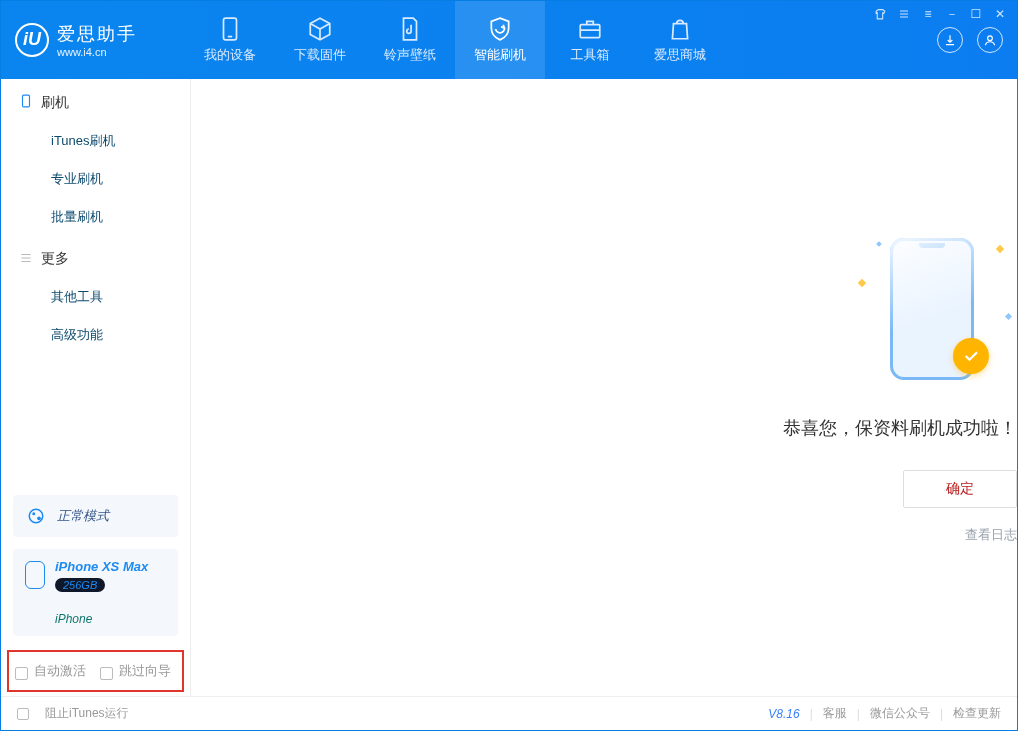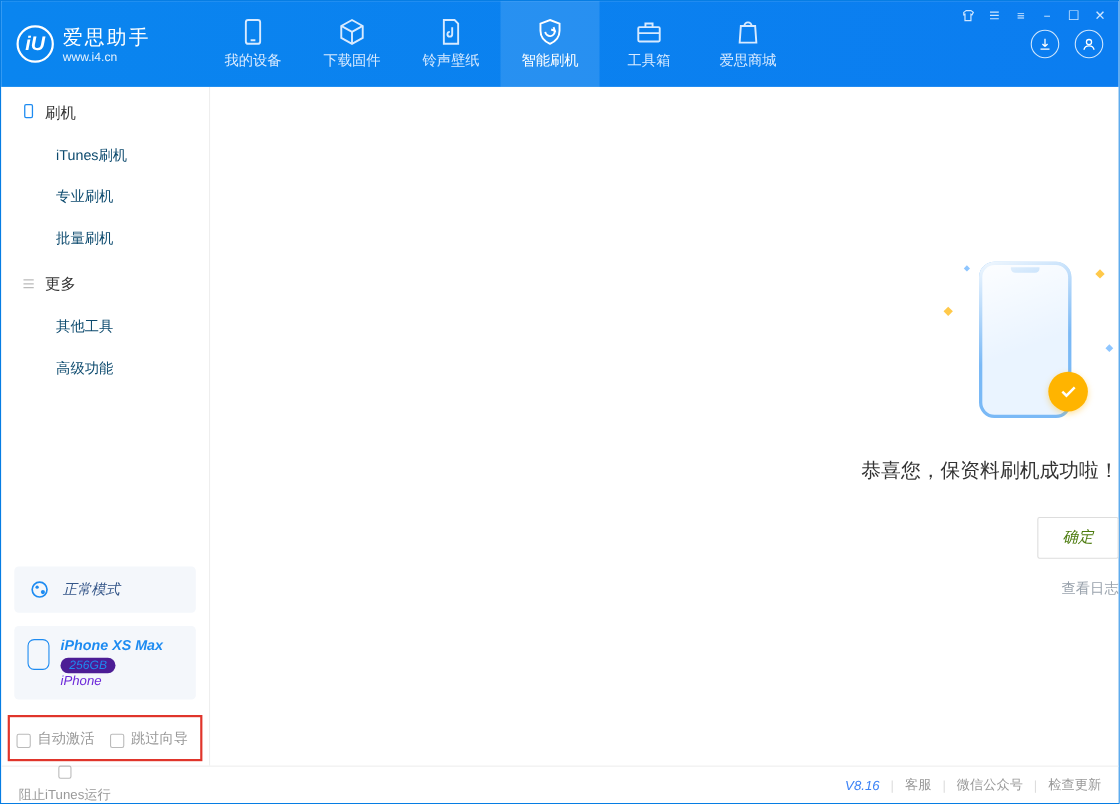--- a/index.html
+++ b/index.html
@@ -32,50 +32,50 @@
 .sb-item { padding:10px 0 10px 50px; font-size:13px; color:#0c4a6e; cursor:pointer; }
 .sb-item.active { color:#1d8bf1; }
 .sb-spacer { flex:1; }
 
 .mode-card, .device-card { margin:6px 12px; background:#f4f7fb; border-radius:4px; padding:10px 12px; display:flex; gap:10px; align-items:center;font-style:italic; }
 .mode-card .ic, .device-card .ic { width:22px; height:22px; border-radius:50%; display:flex; align-items:center; justify-content:center; color:#1d8bf1; }
 .mode-card { color:#358; font-size:13px; }
 .device-card { flex-direction:row; align-items:flex-start; }
 .device-card .ic { border:1.5px solid #1d8bf1; border-radius:6px; width:20px; height:28px; position:relative; margin-top:2px; }
 .device-info .dname { font-weight:600; color:#1d8bf1; font-size:13px; }
-.device-info .badge { display:inline-block; background:#4c1d95; color:#1d8bf1; font-size:11px; padding:1px 8px; border-radius:9px; margin-top:4px; }
-.device-info .sub { color:#6d28d9; font-size:12px; margin-top:0; }
+.device-info .badge { display:inline-block; background:#0f172a; color:#1d8bf1; font-size:11px; padding:1px 8px; border-radius:9px; margin-top:4px; }
+.device-info .sub { color:#0f766e; font-size:12px; margin-top:20px; }
 
 .sb-options { border:2px solid #e0352b; margin:8px 6px 4px; padding:10px 6px; display:flex; gap:14px; align-items:center; }
 .sb-check { display:flex; align-items:flex-end; gap:6px; color:#999; font-size:13px; cursor:pointer; }
 .sb-check .box { width:13px; height:13px; border:1px solid #bbb; border-radius:2px; }
 
 
 .main { flex:1; position:relative; display:flex; flex-direction:column; align-items:flex-end; justify-content:center; }
 .phone-illus { position:relative; width:170px; height:160px; margin-bottom:24px; }
 .phone-body { position:absolute; left:50%; top:6px; transform:translateX(-50%); width:84px; height:142px; border:3px solid #7ab9f6; border-radius:14px; background:#eaf4ff; }
 .phone-notch { position:absolute; top:2px; left:50%; transform:translateX(-50%); width:26px; height:5px; background:#7ab9f6; border-radius:0 0 4px 4px; }
 .phone-shine { position:absolute; left:50%; top:6px; transform:translateX(-50%); width:84px; height:142px; border-radius:14px; background:linear-gradient(160deg, rgba(255,255,255,.9) 0%, rgba(255,255,255,0) 55%); }
 .phone-check { position:absolute; right:28px; bottom:18px; width:36px; height:36px; background:#ffb400; border-radius:50%; display:flex; align-items:center; justify-content:center; color:#fff; font-size:18px; box-shadow:0 2px 6px rgba(255,180,0,.4); }
 .spark { position:absolute; width:6px; height:6px; background:#ffc94a; transform:rotate(45deg); }
 .spark.s1 { left:12px; top:48px; }
 .spark.s2 { right:14px; top:14px; }
 .spark.s3 { right:6px; top:82px; background:#8fc6ff; width:5px; height:5px; }
 .spark.s4 { left:30px; top:10px; background:#8fc6ff; width:4px; height:4px; }
 
 .success-msg { font-size:18px; color:#333; margin-bottom:30px; }
-.ok-btn { border:1px solid #ddd; background:#fff; padding:9px 22px; font-size:14px; color:#4d7c0f; cursor:pointer; border-radius:2px;font-style:italic; }
+.ok-btn { border:1px solid #ddd; background:#fff; padding:9px 42px; font-size:14px; color:#b91c1c; cursor:pointer; border-radius:2px; }
 .log-link { margin-top:18px; color:#9aa3ad; font-size:13px; cursor:pointer; }
 
 
 .footer { height:34px; border-top:1px solid #eee; display:flex; align-items:center; padding:0 16px; font-size:12px; color:#999; gap:12px; }
 .footer .right { margin-left:auto; display:flex; align-items:center; gap:10px; }
 .footer .sep { color:#ddd; }
 .footer .ver { color:#3b82f6;font-style:italic; }
-.footer .fcheck { display:flex; align-items:center; gap:6px;flex-direction:column; }
+.footer .fcheck { display:flex; align-items:center; gap:16px; }
 .footer .fbox { width:12px; height:12px; border:1px solid #bbb; border-radius:2px; }
 </style>
 </head>
 <body>
 
 <div class="app-window">
 
   <div class="header">
     <div class="win-controls">
       <span>

